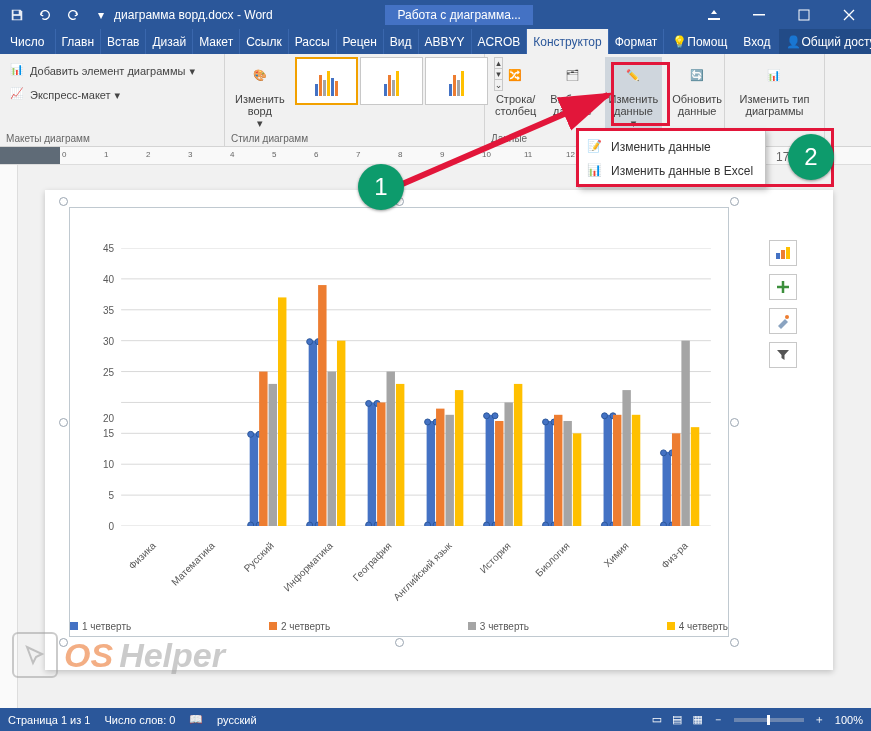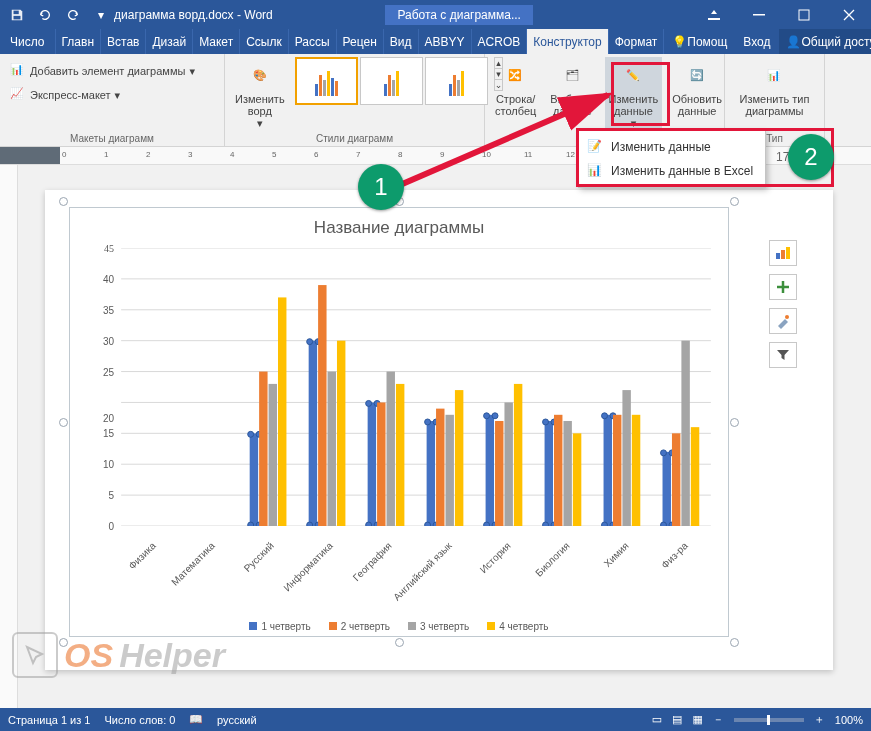--- a/index.html
+++ b/index.html
@@ -14,21 +14,21 @@
   .ribbon-tabs { height:25px; background:#2b579a; color:#fff; display:flex; align-items:stretch; font-size:12px; }
   .ribbon-tabs .tab { padding: 4px 6px; display:flex; align-items:center; border-right:1px solid #3a67ad; cursor:pointer; white-space:nowrap; }
   .ribbon-tabs .tab.file { padding:4px 10px; }
   .ribbon-tabs .tab.active { background:#f1f1f1; color:#2b579a; }
   .ribbon-tabs .right { margin-left:auto; display:flex; }
   .ribbon-tabs .right .tab { border:none; padding:4px 8px; }
   .ribbon-tabs .share { background:#224b87; }
   .ribbon { height:93px; background:#f1f1f1; border-bottom:1px solid #d4d4d4; display:flex; font-size:11px; color:#444; }
   .group { border-right:1px solid #d4d4d4; padding:3px 6px 0; display:flex; flex-direction:column; }
   .group-body { flex:1; display:flex; align-items:flex-start; gap:6px; }
-  .group-label { text-align:center; font-size:10px; color:#666; padding:2px 0; }
+  .group-label { text-align:left; font-size:10px; color:#666; padding:2px 0; }
   .vbtn { display:flex; flex-direction:column; align-items:center; justify-content:center; padding:2px 4px; cursor:pointer; text-align:center; line-height:1.1; }
   .vbtn .ico { width:32px; height:32px; margin-bottom:2px; display:flex; align-items:center; justify-content:center; }
   .smallbtn { display:flex; align-items:center; gap:4px; padding:2px 4px; cursor:pointer; }
   .gallery { display:flex; gap:2px; }
   .gal-item { width:63px; height:48px; border:1px solid #c8c8c8; background:#fff; display:flex; align-items:center; justify-content:center; position:relative; }
   .gal-item.sel { border:1px solid #f2a100; box-shadow:inset 0 0 0 1px #f2a100; }
   .mini-bars { display:flex; align-items:flex-end; gap:1px; height:30px; }
   .mini-bars span { width:3px; background:#4472c4; }
   .ruler-h { height:18px; background:#f9f9f9; border-bottom:1px solid #ddd; position:relative; font-size:8px; color:#777; overflow:hidden; }
   .ruler-h .ticks { position:absolute; left:62px; top:0; right:0; height:100%; }
@@ -38,21 +38,21 @@
   .page { position:absolute; left:45px; top:25px; width:788px; height:480px; background:#fff; box-shadow:0 2px 6px rgba(0,0,0,0.2); }
   .chart-box { position:absolute; left:24px; top:17px; width:660px; height:430px; border:1px solid #c0c9d0; background:#fff; }
   .sel-handles { position:absolute; inset:-6px; pointer-events:none; }
   .handle { position:absolute; width:9px; height:9px; background:#fff; border:1px solid #9aa5b1; border-radius:50%; }
   .chart-title { text-align:center; font-size:17px; color:#595959; padding:10px 0 4px; }
   .plot { position:absolute; left:50px; top:40px; right:16px; bottom:110px; }
   .yaxis { position:absolute; left:-30px; top:0; bottom:0; width:28px; }
   .ylabel { position:absolute; right:4px; font-size:10px; color:#595959; transform:translateY(-50%); }
   .xaxis { position:absolute; left:50px; right:16px; bottom:18px; height:78px; }
   .xlabel { position:absolute; font-size:10px; color:#595959; transform-origin:top left; transform:rotate(-45deg) translate(-100%,0); white-space:nowrap; }
-  .legend { position:absolute; bottom:4px; left:0; right:0; display:flex; justify-content:center; gap:18px; font-size:10px; color:#595959; }
+  .legend { position:absolute; bottom:4px; left:0; right:0; display:flex; justify-content:space-between; gap:18px; font-size:10px; color:#595959; }
   .legend .sw { width:8px; height:8px; display:inline-block; margin-right:4px; }
   .side-tools { position:absolute; right:36px; top:50px; display:flex; flex-direction:column; gap:8px; }
   .side-tool { width:28px; height:26px; border:1px solid #c8c8c8; background:#fff; display:flex; align-items:center; justify-content:center; cursor:pointer; }
   .dropdown { position:absolute; }
   .dd-menu { background:#fff; border:1px solid #c4c4c4; box-shadow:2px 2px 6px rgba(0,0,0,0.25); padding:4px 0; font-size:12px; color:#333; }
   .dd-item { display:flex; align-items:center; gap:8px; padding:4px 12px 4px 8px; cursor:pointer; }
   .dd-item .ico { width:16px; height:16px; }
   .redbox { position:absolute; border:3px solid #e2163a; pointer-events:none; }
   .arrow-line { position:absolute; pointer-events:none; }
   .circle-ann { position:absolute; width:46px; height:46px; border-radius:50%; background:#0d9b6c; color:#fff; display:flex; align-items:center; justify-content:center; font-size:24px; font-weight:400; box-shadow:0 1px 3px rgba(0,0,0,0.4); pointer-events:none; }
@@ -248,33 +248,32 @@
       <div class="sel-handles">
         <div class="handle" style="left:-5px;top:-5px"></div>
           <div class="handle" style="right:-5px;top:-5px"></div>
         <div class="handle" style="left:-5px;bottom:-5px"></div>
           <div class="handle" style="right:-5px;bottom:-5px"></div>
         <div class="handle" style="left:50%;top:-5px;margin-left:-4px"></div>
           <div class="handle" style="left:50%;bottom:-5px;margin-left:-4px"></div>
         <div class="handle" style="top:50%;left:-5px;margin-top:-4px"></div>
           <div class="handle" style="top:50%;right:-5px;margin-top:-4px"></div>
       </div>
-      <div class="chart-title">Название диаграммы</div>
       <div class="plot" id="plot">
         <div class="yaxis" id="yaxis">
             <div class="ylabel" style="top: 100%;">0</div>
             <div class="ylabel" style="top: 88.8889%;">5</div>
             <div class="ylabel" style="top: 77.7778%;">10</div>
             <div class="ylabel" style="top: 66.6667%;">15</div>
             <div class="ylabel" style="top: 55.5556%; margin-top: 16px;">20</div>
             <div class="ylabel" style="top: 44.4444%;">25</div>
             <div class="ylabel" style="top: 33.3333%;">30</div>
             <div class="ylabel" style="top: 22.2222%;">35</div>
             <div class="ylabel" style="top: 11.1111%;">40</div>
-            <div class="ylabel" style="top: 0%; font-family: Liberation Serif, serif;">45</div>
+            <div class="ylabel" style="top: 0%;">45</div>
           </div>
         <svg id="plotsvg" width="100%" height="100%" style="position:absolute;inset:0" viewBox="0 0 594 280">
             <line x1="0" x2="594" y1="280" y2="280" stroke="#d9d9d9"></line>
             <line x1="0" x2="594" y1="248.88888888888889" y2="248.88888888888889" stroke="#d9d9d9"></line>
             <line x1="0" x2="594" y1="217.77777777777777" y2="217.77777777777777" stroke="#d9d9d9"></line>
             <line x1="0" x2="594" y1="186.66666666666669" y2="186.66666666666669" stroke="#d9d9d9"></line>
             <line x1="0" x2="594" y1="155.55555555555554" y2="155.55555555555554" stroke="#d9d9d9"></line>
             <line x1="0" x2="594" y1="124.44444444444443" y2="124.44444444444443" stroke="#d9d9d9"></line>
             <line x1="0" x2="594" y1="93.33333333333334" y2="93.33333333333334" stroke="#d9d9d9"></line>
             <line x1="0" x2="594" y1="62.22222222222223" y2="62.22222222222223" stroke="#d9d9d9"></line>

